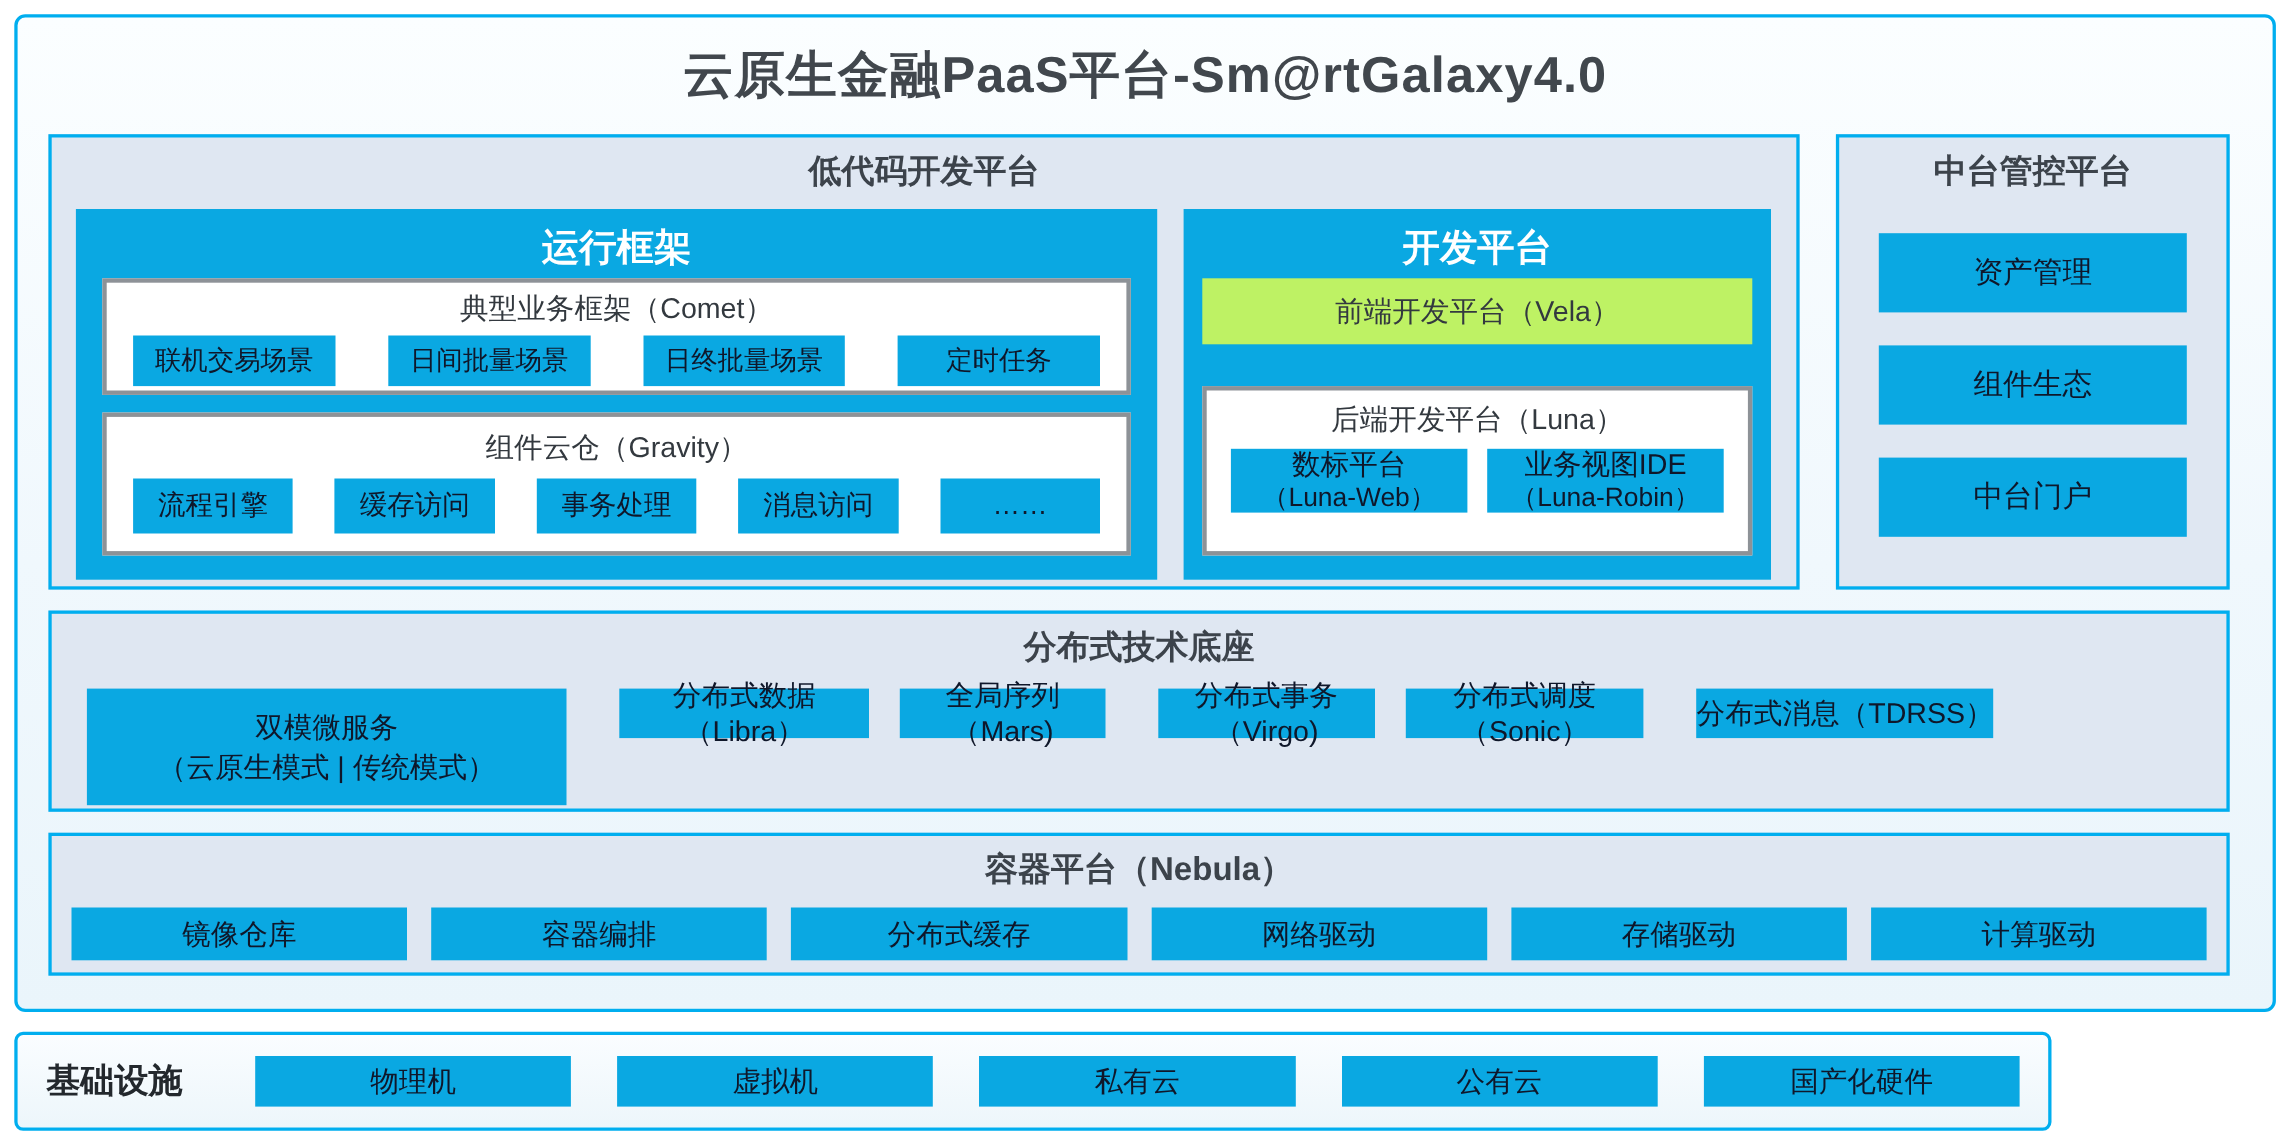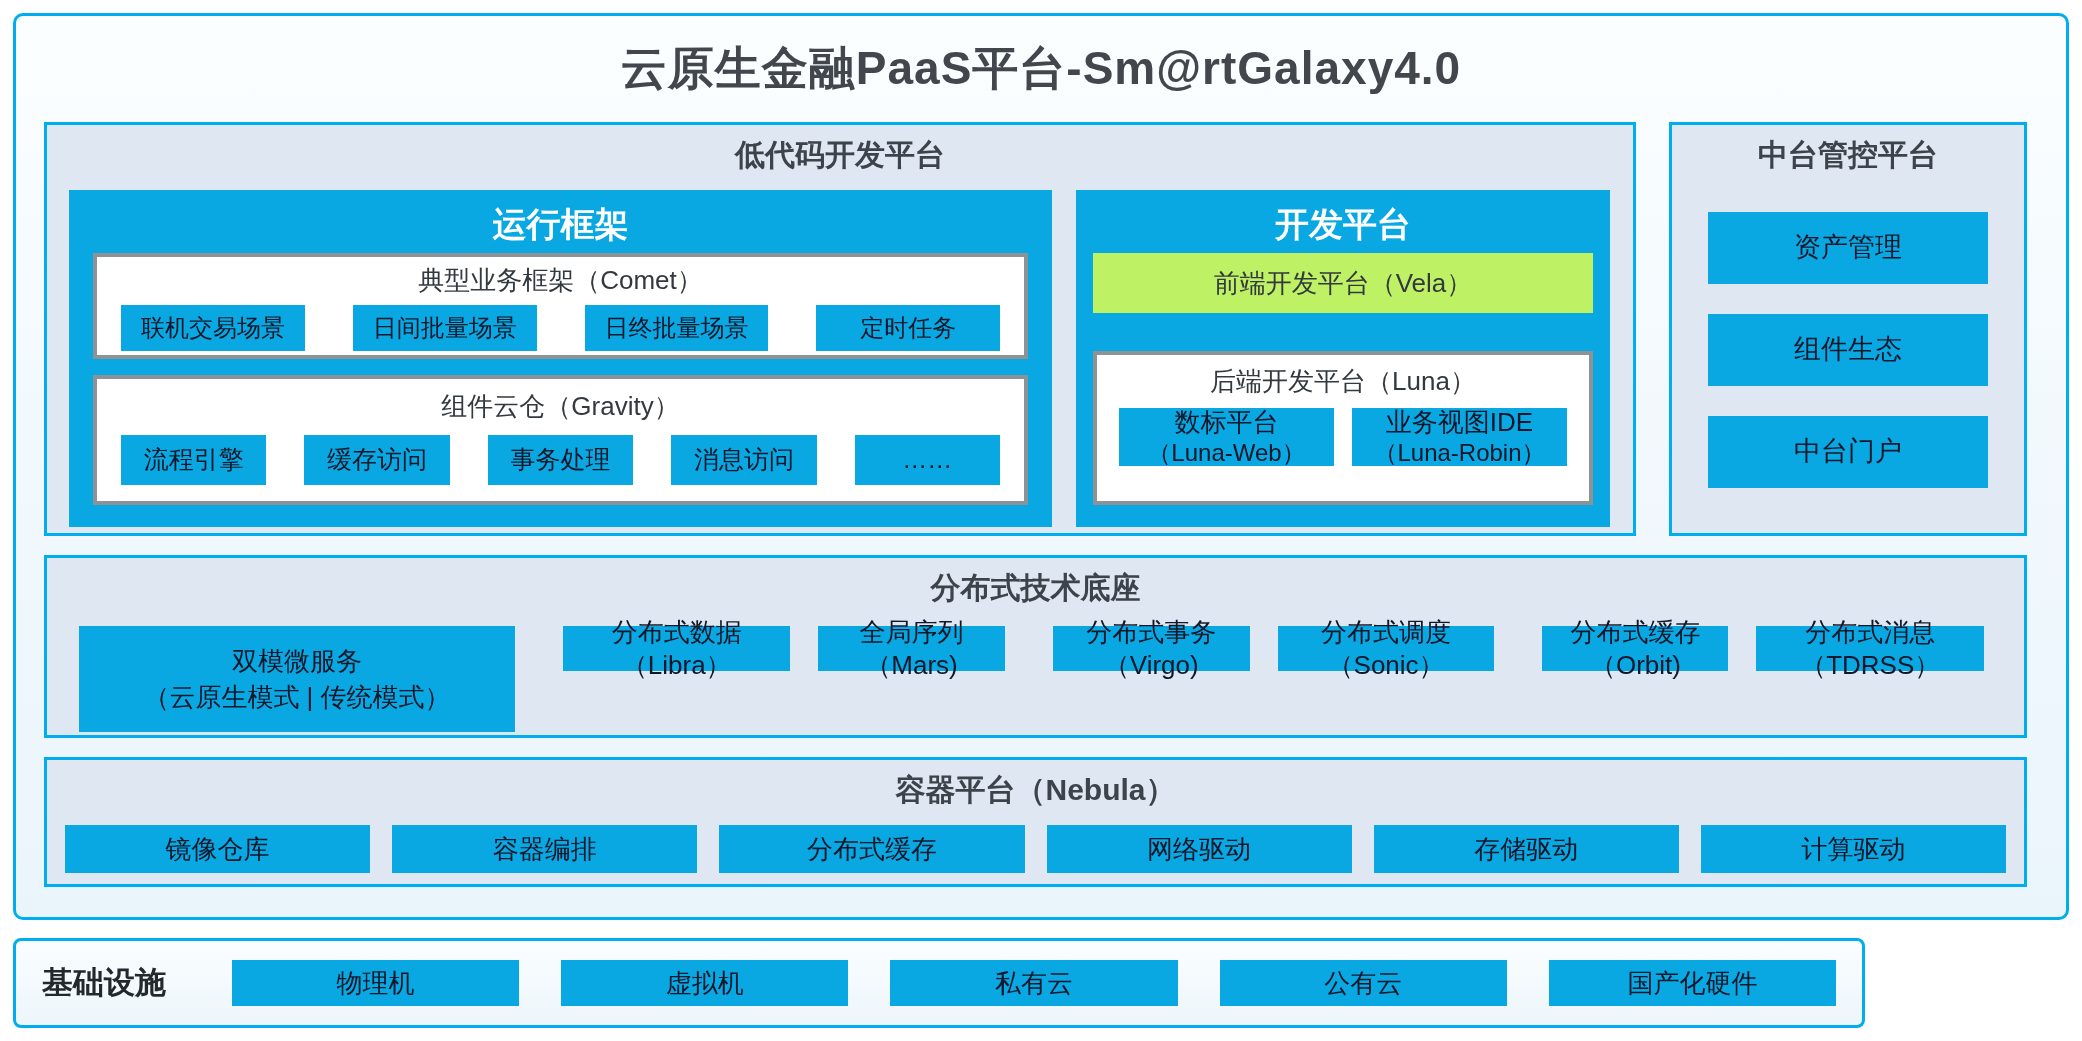--- a/index.html
+++ b/index.html
@@ -177,21 +177,20 @@
       </div>
       <div class="dist-col">
         <div class="blue-btn">分布式数据（Libra）</div>
         <div class="blue-btn">全局序列（Mars)</div>
       </div>
       <div class="dist-col">
         <div class="blue-btn">分布式事务（Virgo)</div>
         <div class="blue-btn">分布式调度（Sonic）</div>
       </div>
       <div class="dist-col">
-        <div class="blue-btn">分布式缓存（Orbit)</div>
         <div class="blue-btn">分布式消息（TDRSS）</div>
       </div>
     </div>
   </div>
 
   <div class="section sec-container">
     <div class="section-title">容器平台（Nebula）</div>
     <div class="container-row">
       <div class="blue-btn">镜像仓库</div>
       <div class="blue-btn">容器编排</div>

